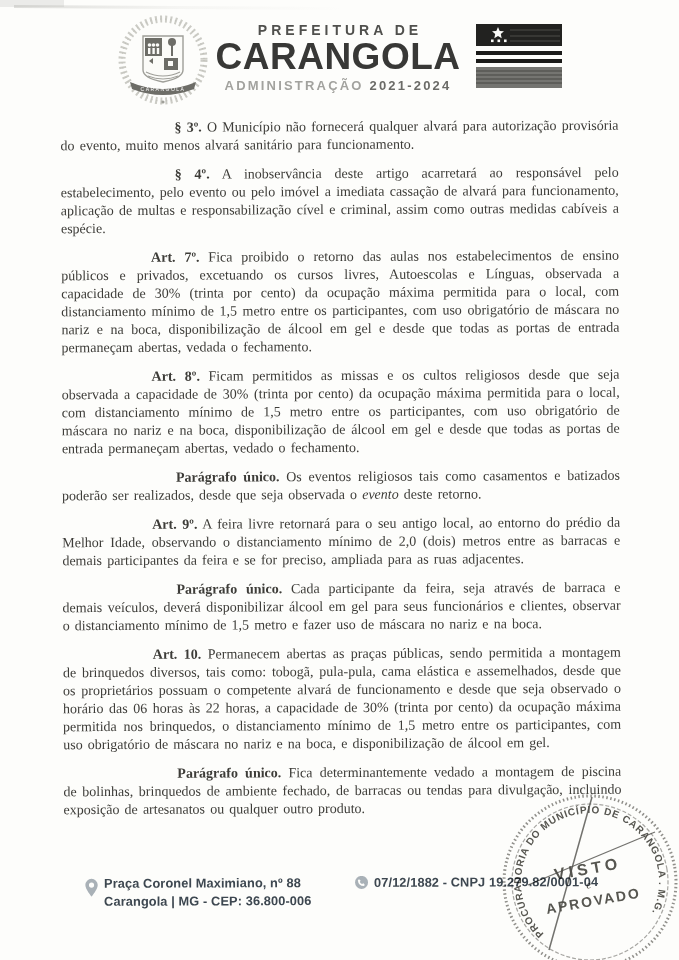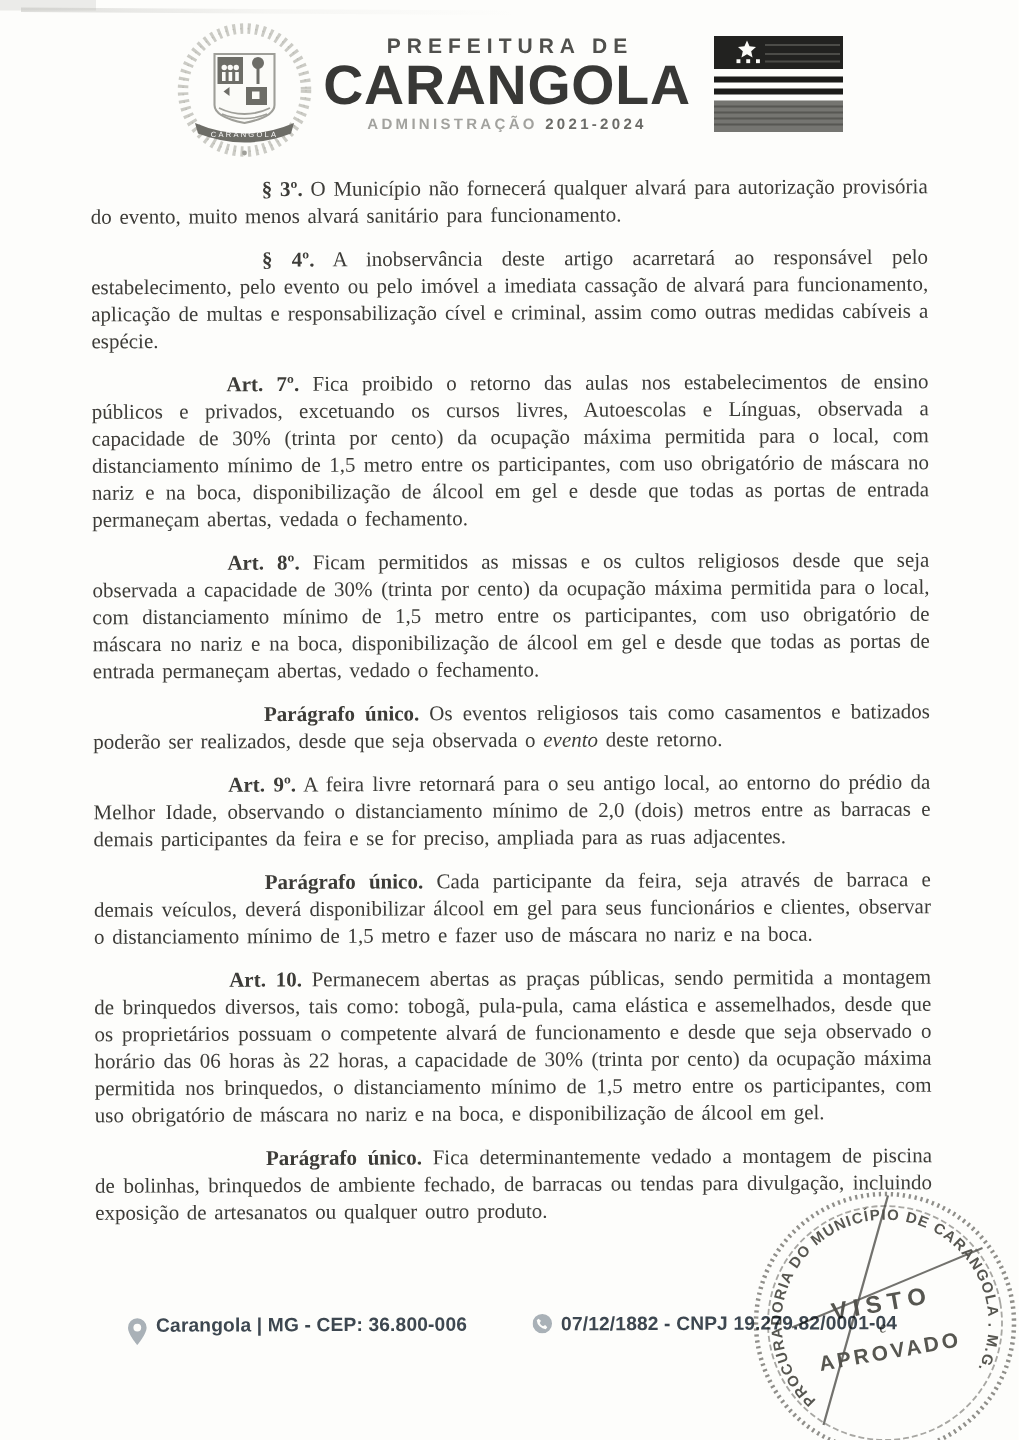--- a/index.html
+++ b/index.html
@@ -27,21 +27,21 @@
   }
   .brand .title{
     font-family:"Liberation Sans",sans-serif;font-size:37px;font-weight:700;
     letter-spacing:.5px;color:#38383六;color:#383836;line-height:36px;margin-top:1px;
   }
   .brand .slogan{
     font-family:"Liberation Serif",serif;font-size:16.5px;font-weight:700;
     color:#45423d;margin-top:3px;letter-spacing:.2px;
   }
   .brand .admin{
-    font-family:"Liberation Sans",sans-serif;font-size:10px;letter-spacing:2.2px;
+    font-family:"Liberation Sans",sans-serif;font-size:13px;letter-spacing:2.2px;
     margin-top:3px;
   }
   .brand .admin .adm-label{color:#a2a29e;font-weight:700;}
   .brand .admin .adm-years{color:#6b6b67;font-weight:700;}
   .flag{position:absolute;left:476px;top:24px;width:86px;height:66px;}
   
   .doc{
     position:absolute;left:62px;top:118px;width:558px;
     color:#3d3c38;transform:rotate(-0.25deg);
   }
@@ -160,20 +160,21 @@
   <p class="indent-a"><b class="lead">Parágrafo único.</b><span> Fica determinantemente vedado a montagem de piscina de bolinhas, brinquedos de ambiente fechado, de barracas ou tendas para divulgação, incluindo exposição de artesanatos ou qualquer outro produto.</span></p>
 
 </div>
 
 <div class="footer">
   <svg class="icon-pin" viewBox="0 0 15 20">
     <path d="M7.5 1 a6.2 6.2 0 0 1 6.2 6.2 c0 4.4 -6.2 11.6 -6.2 11.6 s-6.2 -7.2 -6.2 -11.6 A6.2 6.2 0 0 1 7.5 1 Z" fill="#a9b1b7"></path>
     <circle cx="7.5" cy="7.2" r="2.6" fill="#fdfdfb"></circle>
   </svg>
   <div class="fcol addr">
+    <div class="fline">Praça Coronel Maximiano, nº 88</div>
     <div class="fline">Carangola | MG - CEP: 36.800-006</div>
   </div>
   <svg class="icon-phone" viewBox="0 0 13 13">
     <circle cx="6.5" cy="6.5" r="6.5" fill="#a9b1b7"></circle>
     <path d="M4 3.2 l1.6 1.4 -0.8 1.4 a4.5 4.5 0 0 0 2.2 2.2 l1.4 -0.8 1.4 1.6 -1 1.2 a6.6 6.6 0 0 1 -6 -6 Z" fill="#fdfdfb"></path>
   </svg>
   <div class="fcol phone">
     <div class="fline">07/12/1882 - CNPJ 19.279.82/0001-04</div>
   </div>
 </div>

